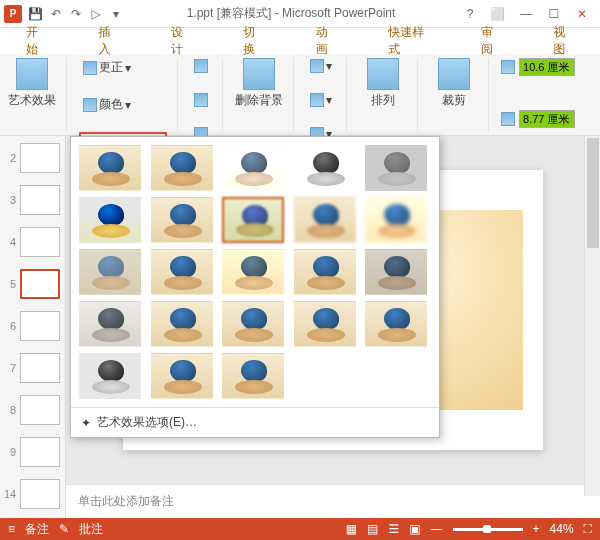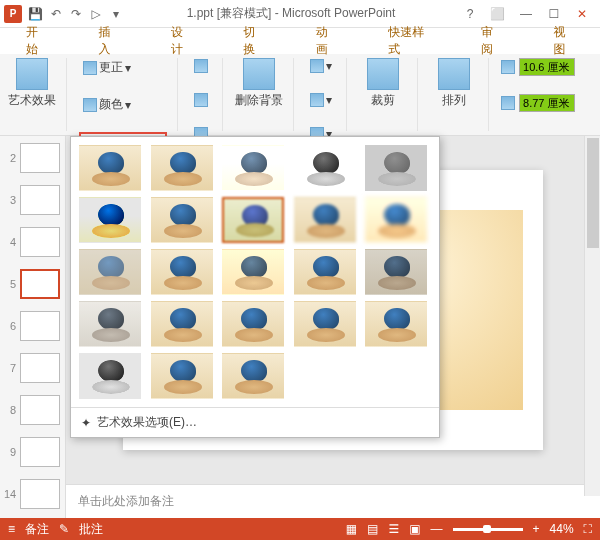--- a/index.html
+++ b/index.html
@@ -140,35 +140,35 @@
         <span>▾</span>
       </div>
     <div class="row small-btn">
         <span class="picicon"></span>
         <span>▾</span>
       </div>
   </div>
   <div class="rgroup">
     <div class="big-btn">
       <div class="big-icon"></div>
+      <span>排列</span>
+    </div>
+  </div>
+  <div class="rgroup">
+    <div class="big-btn">
+      <div class="big-icon"></div>
       <span>裁剪</span>
-    </div>
-  </div>
-  <div class="rgroup">
-    <div class="big-btn">
-      <div class="big-icon"></div>
-      <span>排列</span>
     </div>
   </div>
   <div class="rgroup" style="border:none">
     <div class="row">
         <span class="picicon"></span>
         <input class="size-input" value="10.6 厘米" style="">
       </div>
-    <div class="row" style="margin-top:0">
+    <div class="row" style="margin-top:16px">
         <span class="picicon"></span>
         <input class="size-input" value="8.77 厘米" style="">
       </div>
   </div>
 </div>
 
 <div class="workspace">
   <div class="thumbs">
     <div class="thumb">
         <span class="thumb-num">2</span>

